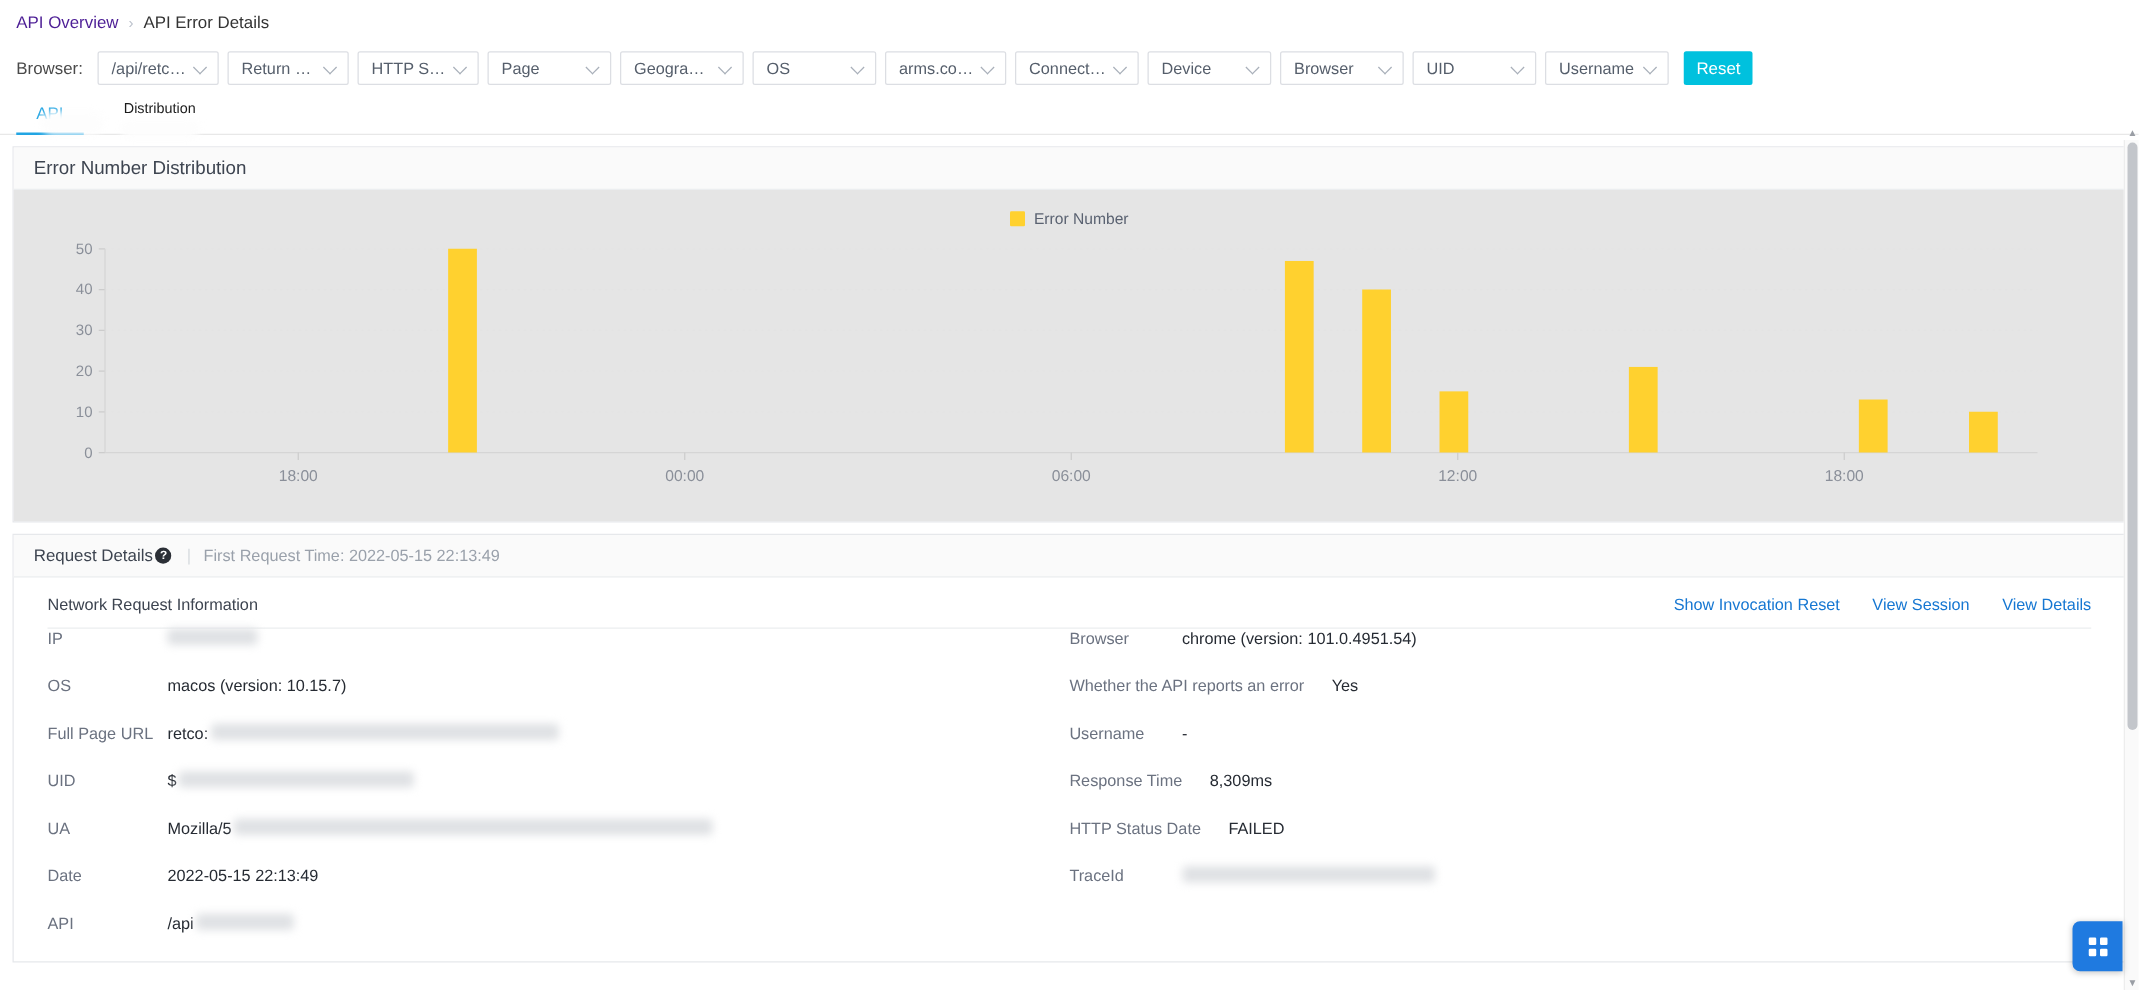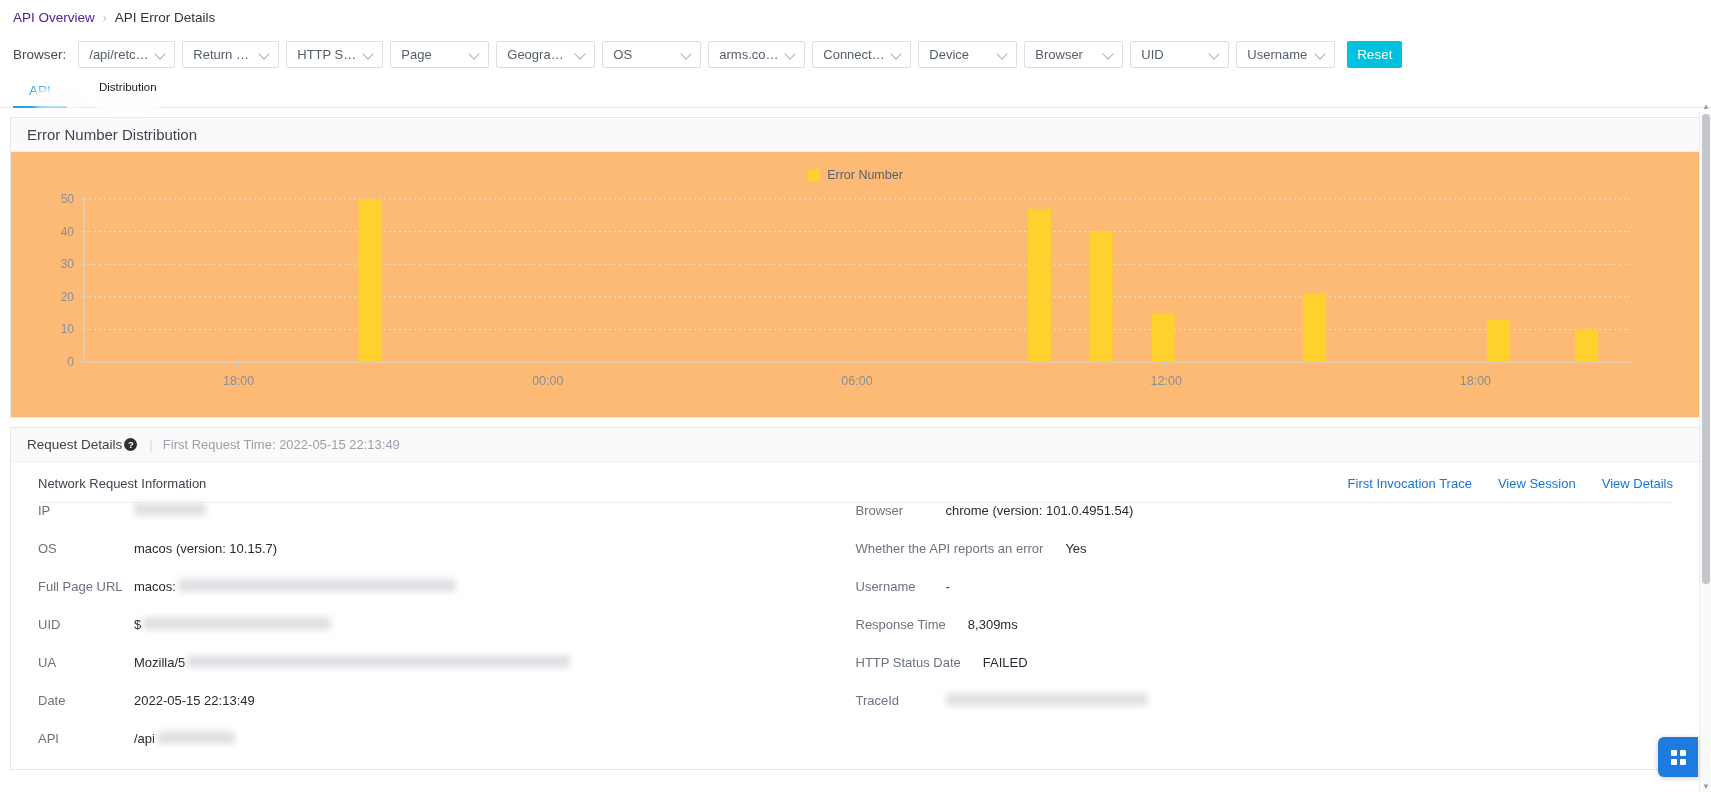--- a/index.html
+++ b/index.html
@@ -121,21 +121,21 @@
   }
   .card-head {
     height: 34px;
     background: #fafafa;
     border-bottom: 1px solid #eceef0;
     display: flex; align-items: center;
     padding-left: 16px;
     font-size: 15px;
     color: #3d4450;
   }
-  .chart-body { height: 265px; position: relative; background: #fdba74; }
+  .chart-body { height: 265px; position: relative; background: #e5e5e5; }
 
   
   .legend {
     position:absolute; top: 16px; left: 0; right: 0;
     display:flex; align-items:center; justify-content:center; gap:7px;
   }
   .legend-swatch { width: 12px; height: 12px; background: #ffd12f; border-radius:1px; }
   .legend-label { font-size: 12.5px; color: #5a6271; }
 
   svg.chart { position:absolute; left:0; top:0; }
@@ -358,39 +358,39 @@
   <div class="card">
     <div class="det-head">
       <span>Request Details</span>
       <span class="qmark">?</span>
       <span class="head-div">|</span>
       <span class="head-sub">First Request Time: 2022-05-15 22:13:49</span>
     </div>
     <div class="det-body">
       <div class="det-sub-title">Network Request Information</div>
       <div class="det-actions">
-        <a>First Invocation Trace</a>
+        <a>Show Invocation Reset</a>
         <a>View Session</a>
         <a>View Details</a>
       </div>
       <div class="det-rule"></div>
       <div class="det-grid">
         <div id="col-left">
             <div class="det-row">
               <span class="det-key">IP</span>
               <span class="det-val"></span>
               <span class="blur" style="width: 72px; margin-left: 0px;"></span>
             </div>
             <div class="det-row">
               <span class="det-key">OS</span>
               <span class="det-val">macos (version: 10.15.7)</span>
             </div>
             <div class="det-row">
               <span class="det-key">Full Page URL</span>
-              <span class="det-val">macos:</span>
+              <span class="det-val">retco:</span>
               <span class="blur" style="width: 278px; margin-left: 2px;"></span>
             </div>
             <div class="det-row">
               <span class="det-key">UID</span>
               <span class="det-val">$</span>
               <span class="blur" style="width: 188px; margin-left: 2px;"></span>
             </div>
             <div class="det-row">
               <span class="det-key">UA</span>
               <span class="det-val">Mozilla/5</span>

